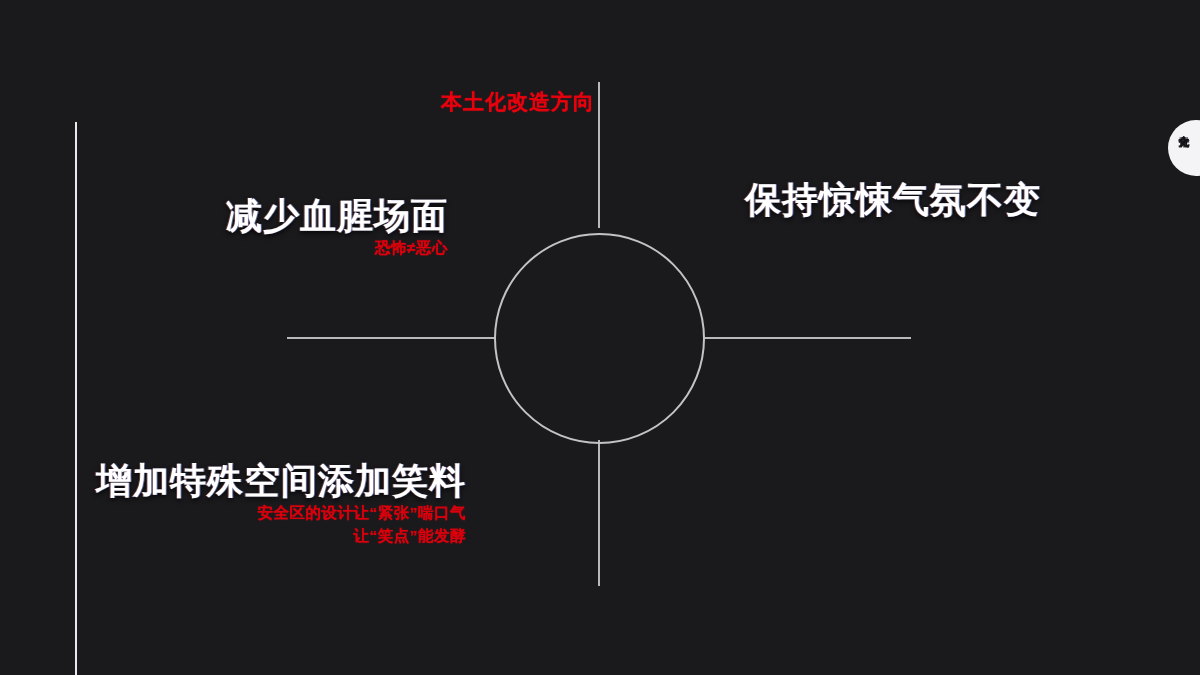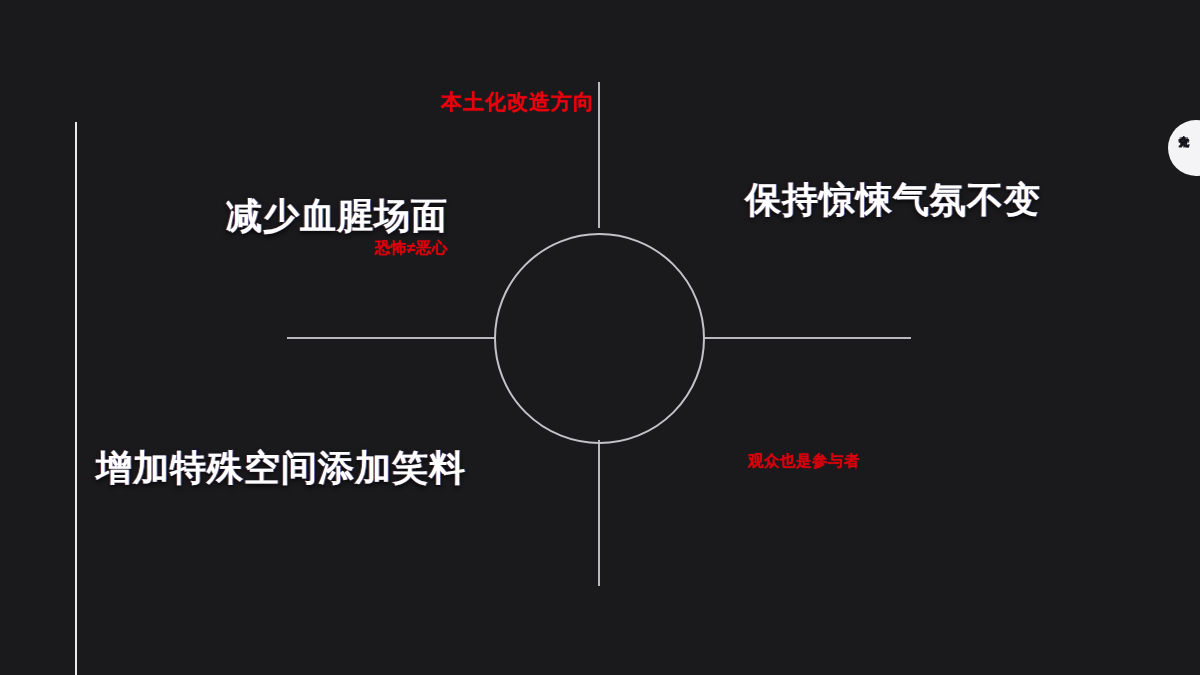--- a/index.html
+++ b/index.html
@@ -98,21 +98,21 @@
     text-shadow: 0 0 1px #d8000c;
   }
 
   
   .quad-tl { left: 226px;  top: 196px; text-align: right; }
   .quad-tl .quad-title { text-align: left; }
   .quad-tl .quad-sub   { text-align: right; }
 
   .quad-tr { left: 745px;  top: 180px; text-align: left; }
 
-  .quad-bl { left: 96px;   top: 448px; text-align: right; }
+  .quad-bl { left: 96px;   top: 461px; text-align: right; }
   .quad-bl .quad-title { text-align: left; }
   .quad-bl .quad-sub   { text-align: right; }
 
   .quad-br { left: 748px;  top: 449px; text-align: left; }
 
   
   .badge {
     position: absolute;
     left: 1168px;
     top: 120px;
@@ -157,25 +157,26 @@
       <div>恐怖≠恶心</div>
     </div>
   </div>
 
   <div class="quad quad-tr">
     <div class="quad-title">保持惊悚气氛不变</div>
   </div>
 
   <div class="quad quad-bl">
     <div class="quad-title">增加特殊空间添加笑料</div>
+    <div class="quad-sub">
+      <div>安全区的设计让“紧张”喘口气</div>
+      <div>让“笑点”能发酵</div>
+    </div>
   </div>
 
   <div class="quad quad-br">
-    <div class="quad-sub">
-      <div>观众也是参与者</div>
-    </div>
   </div>
 
   <div class="badge">
     <div class="badge-text">奇未文化</div>
   </div>
 
 </div>
 
 </body></html>

